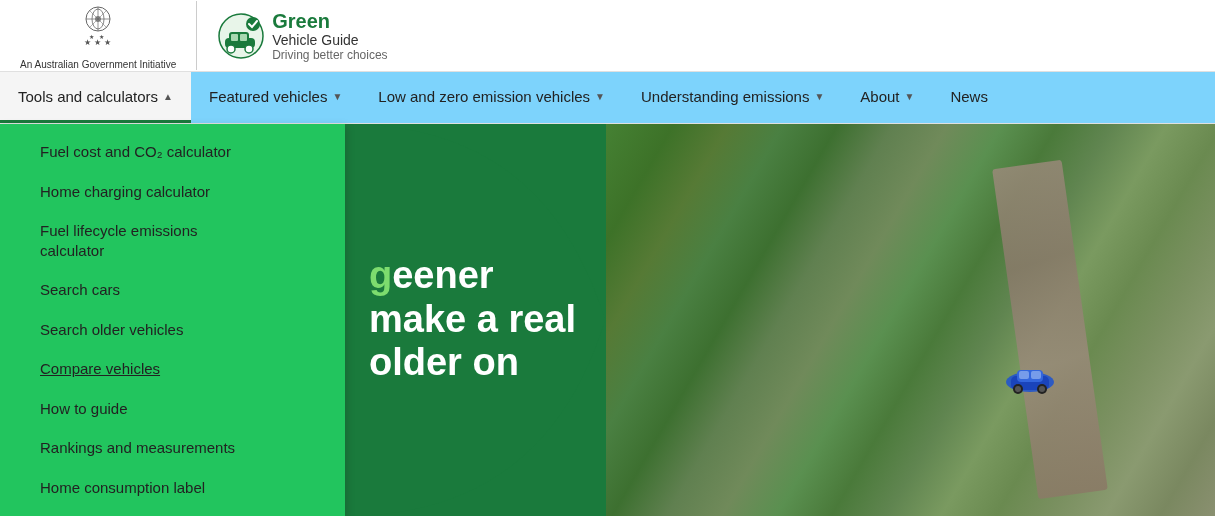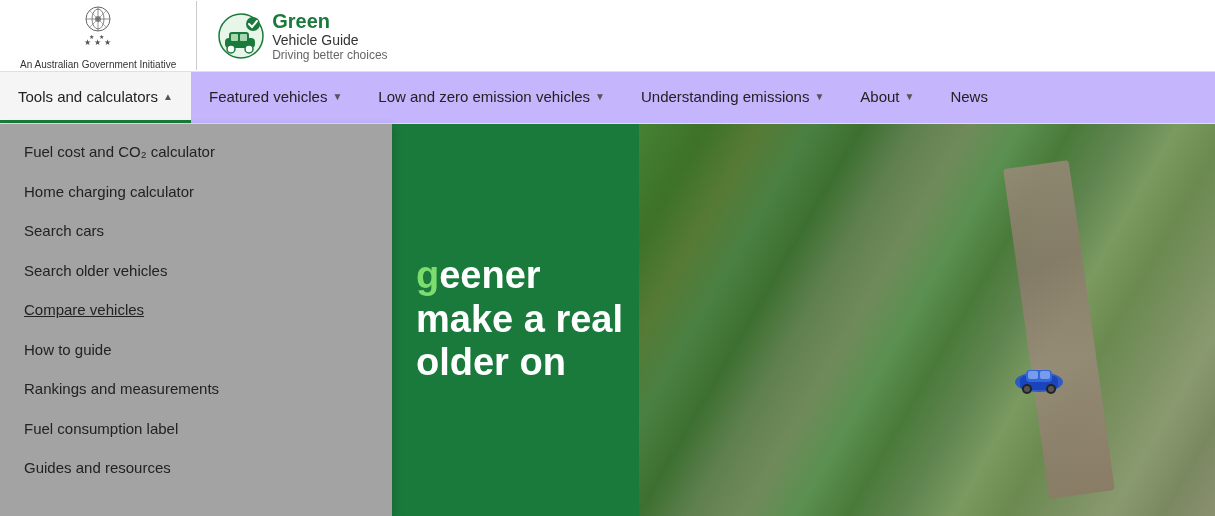--- a/index.html
+++ b/index.html
@@ -55,21 +55,21 @@
       font-size: 14px;
       color: #333;
     }
     .brand-tagline {
       font-size: 12px;
       color: #666;
     }
 
     
     .nav {
-      background: #c4b5fd;
+      background: #7dd3fc;
       border-bottom: 1px solid #e0e0e0;
       display: flex;
       align-items: stretch;
       height: 52px;
       padding: 0;
       position: relative;
     }
     .nav-item {
       display: flex;
       align-items: center;
@@ -93,25 +93,25 @@
 
     
     .main {
       display: flex;
       height: calc(516px - 72px - 52px);
       position: relative;
     }
 
     
     .dropdown-panel {
-      width: 392px;
-      background: #a3a3a3;
+      width: 345px;
+      background: #22c55e;
       box-shadow: 2px 2px 8px rgba(0,0,0,0.15);
       z-index: 10;
-      padding: 8px 0;
+      padding: 8px 16px;
       flex-shrink: 0;
     }
     .dropdown-item {
       display: block;
       padding: 10px 24px;
       font-size: 15px;
       color: #222;
       cursor: pointer;
       text-decoration: none;
       line-height: 1.3;
@@ -220,26 +220,27 @@
   <div class="nav-item">
     <span>News</span>
   </div>
 </nav>
 
 <div class="main">
 
   <div class="dropdown-panel">
     <a class="dropdown-item">Fuel cost and CO₂ calculator</a>
     <a class="dropdown-item">Home charging calculator</a>
+    <a class="dropdown-item">Fuel lifecycle emissions<br>calculator</a>
     <a class="dropdown-item">Search cars</a>
     <a class="dropdown-item">Search older vehicles</a>
     <a class="dropdown-item underlined">Compare vehicles</a>
     <a class="dropdown-item">How to guide</a>
     <a class="dropdown-item">Rankings and measurements</a>
-    <a class="dropdown-item">Fuel consumption label</a>
+    <a class="dropdown-item">Home consumption label</a>
     <a class="dropdown-item">Guides and resources</a>
   </div>
 
   <div class="hero">
     <div class="hero-bg"></div>
 
     <div style="position:absolute;inset:0;overflow:hidden;">
 
       <div style="position:absolute;left:0;top:0;width:30%;height:100%;background:#1a7a3c;z-index:1;"></div>
 

